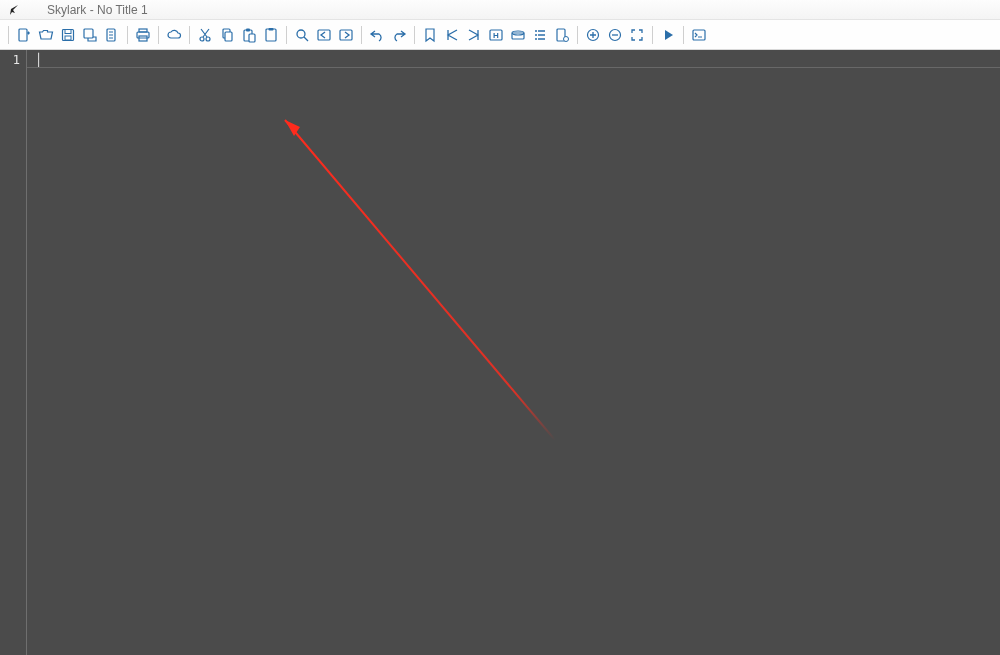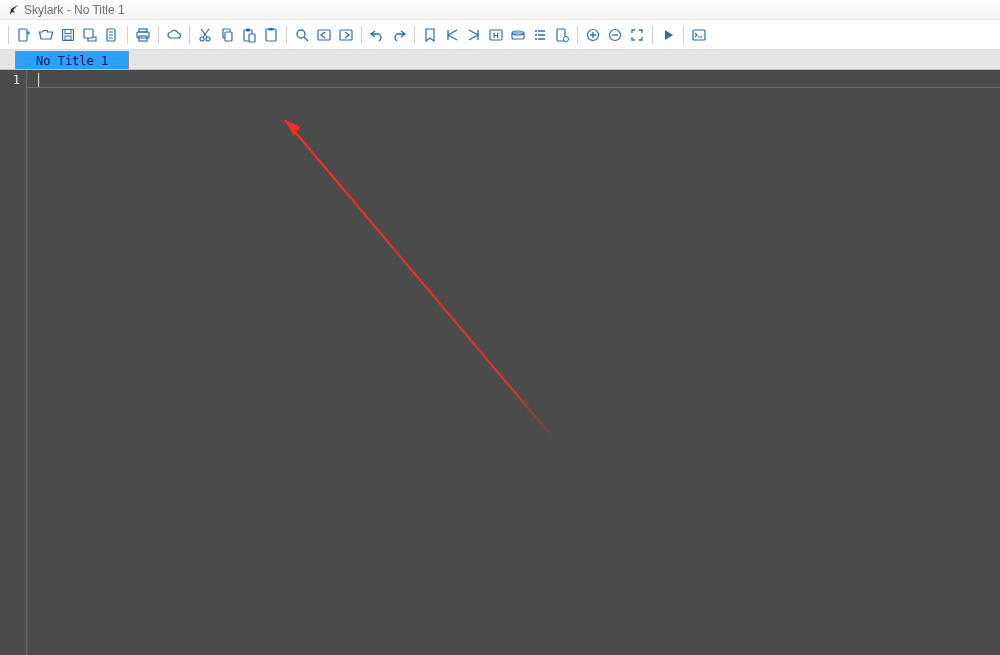--- a/index.html
+++ b/index.html
@@ -1,18 +1,18 @@
 <!DOCTYPE html>
 <html><head>
 <meta charset="utf-8">
 <style>
   html,body{margin:0;padding:0;width:1000px;height:655px;font-family:"Segoe UI",Arial,sans-serif;font-size:12px;overflow:hidden;background:#fff;}
   *{box-sizing:border-box;}
   
-  .titlebar{height:20px;display:flex;align-items:center;padding:0 6px;background:linear-gradient(#fdfdfd,#f4f4f4);color:#6f6f6f;font-size:12px;border-bottom:1px solid #e4e4e4;}
+  .titlebar{height:20px;display:flex;align-items:center;padding:0 6px;background:linear-gradient(#fdfdfd,#f4f4f4);color:#6f6f6f;font-size:12px;border-bottom:1px solid #e4e4e4;gap:23px;}
   .titlebar .logo{width:14px;height:14px;margin-right:4px;display:inline-flex;}
   
   .toolbar{height:30px;display:flex;align-items:center;padding:0 4px;border-bottom:1px solid #d9d9d9;background:#fefefe;overflow:hidden;}
   .tool-sep{width:1px;height:18px;background:#cfcfcf;margin:0 4px;}
   .tool-btn{width:20px;height:20px;display:inline-flex;align-items:center;justify-content:center;margin:0 1px;flex-shrink:0;cursor:pointer;}
   .tool-btn svg{display:block;}
   
   .tabs-row{height:20px;background:#e5e5e5;display:flex;align-items:flex-end;border-bottom:1px solid #bfbfbf;position:relative;}
   .tabs-row .gutter{width:15px;height:100%;background:#e5e5e5;}
   .tab{height:18px;padding:0 20px;background:#2aa0ff;color:#0d0d40;font:12px/18px Consolas,monospace;border:1px solid #8b8b8b;border-bottom:0;}
@@ -229,25 +229,20 @@
     <span class="tool-sep"></span>
 
     <span class="tool-btn">
       <svg width="16" height="16" viewBox="0 0 16 16">
           <rect x="2" y="3" width="12" height="10" rx="1" fill="none" stroke="#2b6ea9" stroke-width="1.2"></rect>
           <path d="M4 6 L6 8 L4 10 M7 10 h4" stroke="#2b6ea9" stroke-width="1.2" fill="none"></path>
         </svg>
     </span>
   </div>
 
-  <div class="tabs-row">
-    <div class="gutter"></div>
-    <div class="tab">No Title 1</div>
-    <div class="spacer"></div>
-  </div>
 
   <div class="editor">
     <div class="line-gutter">
       <div class="line-no">1</div>
     </div>
     <div class="code-area">
       <div class="code-topline"></div>
       <span class="cursor">│</span>
     </div>
   </div>

